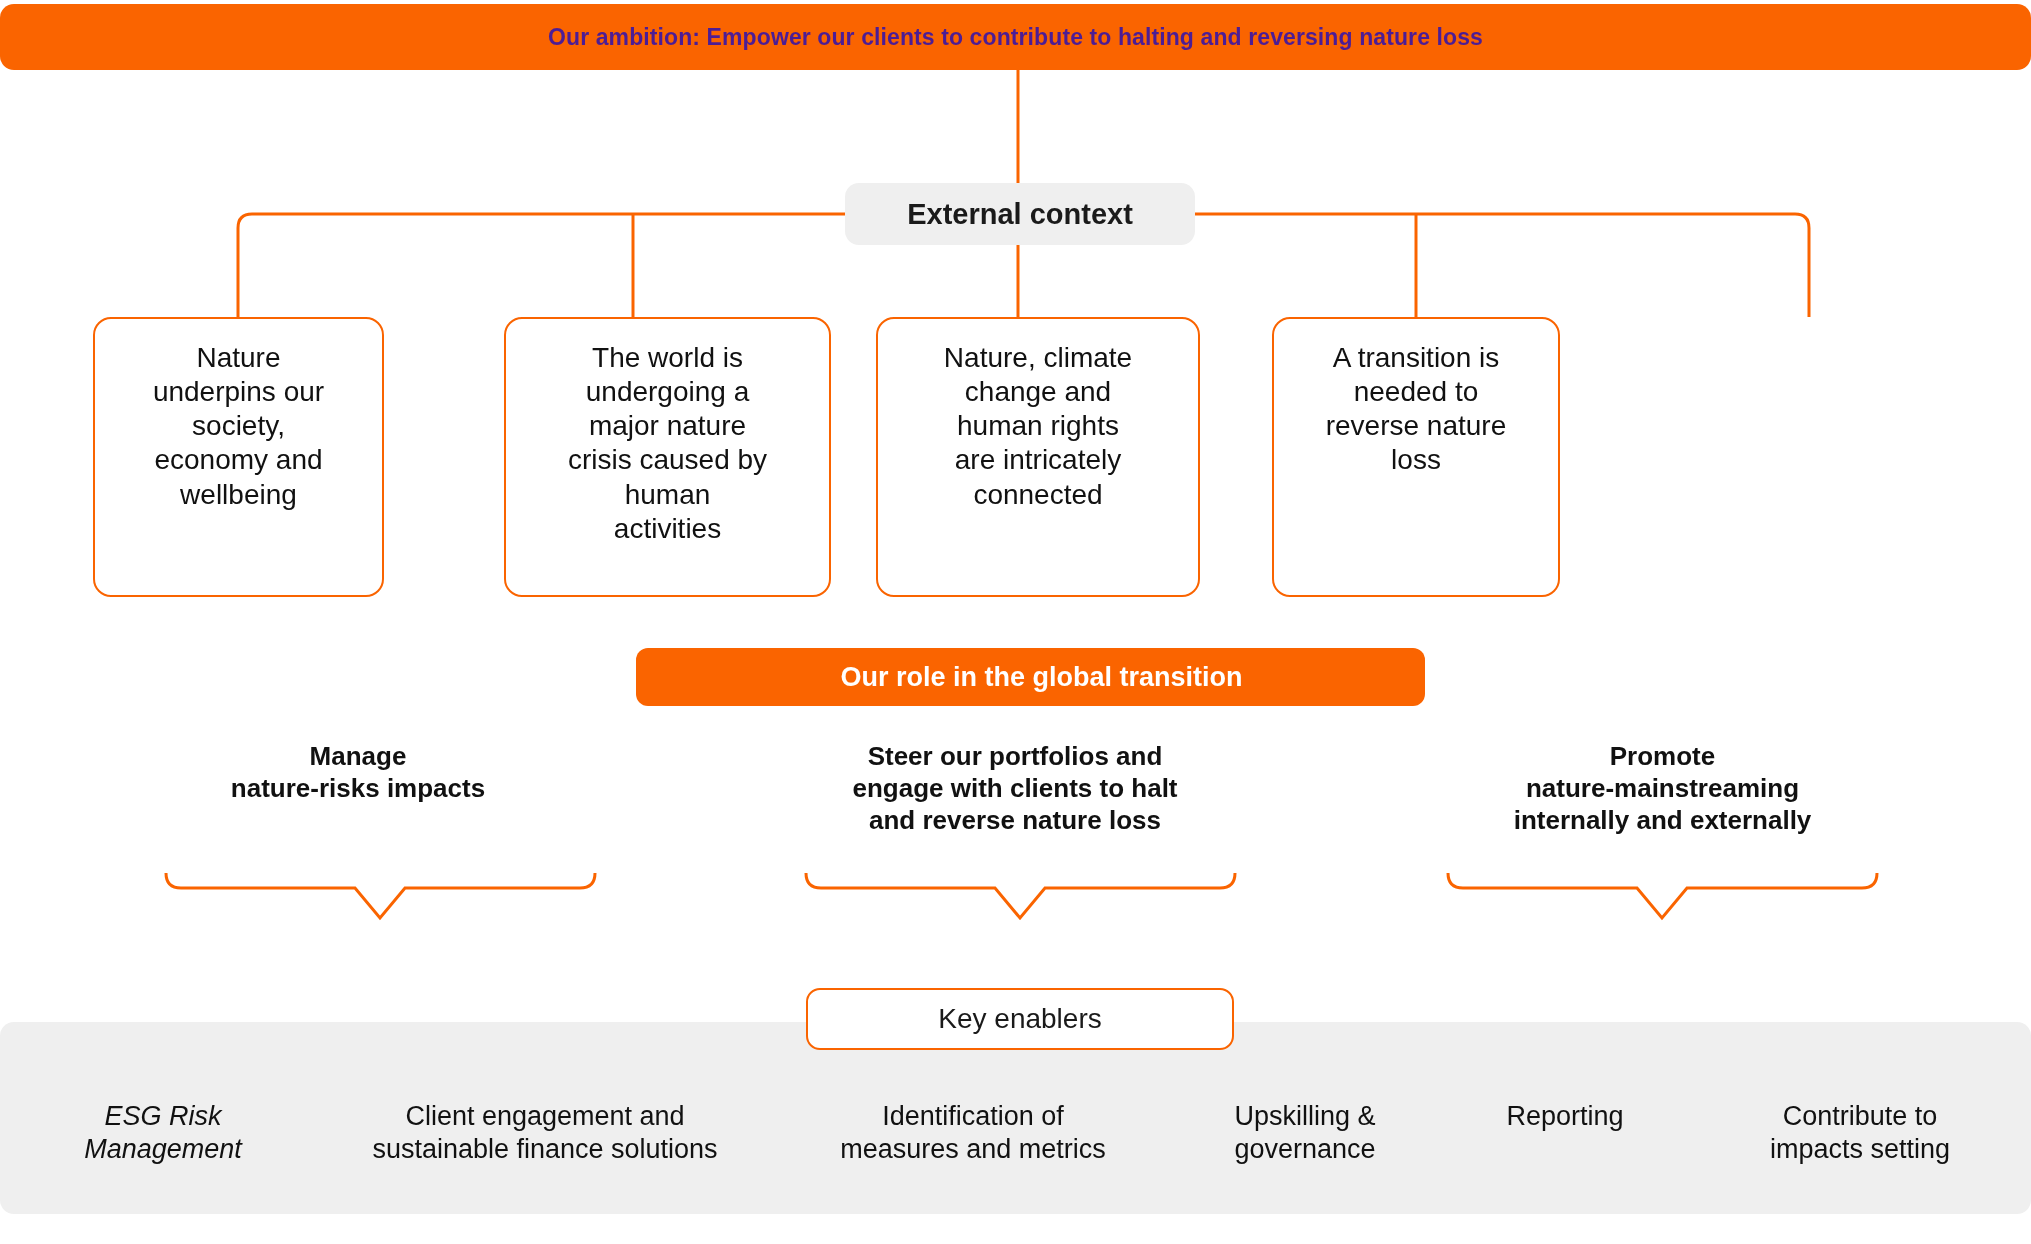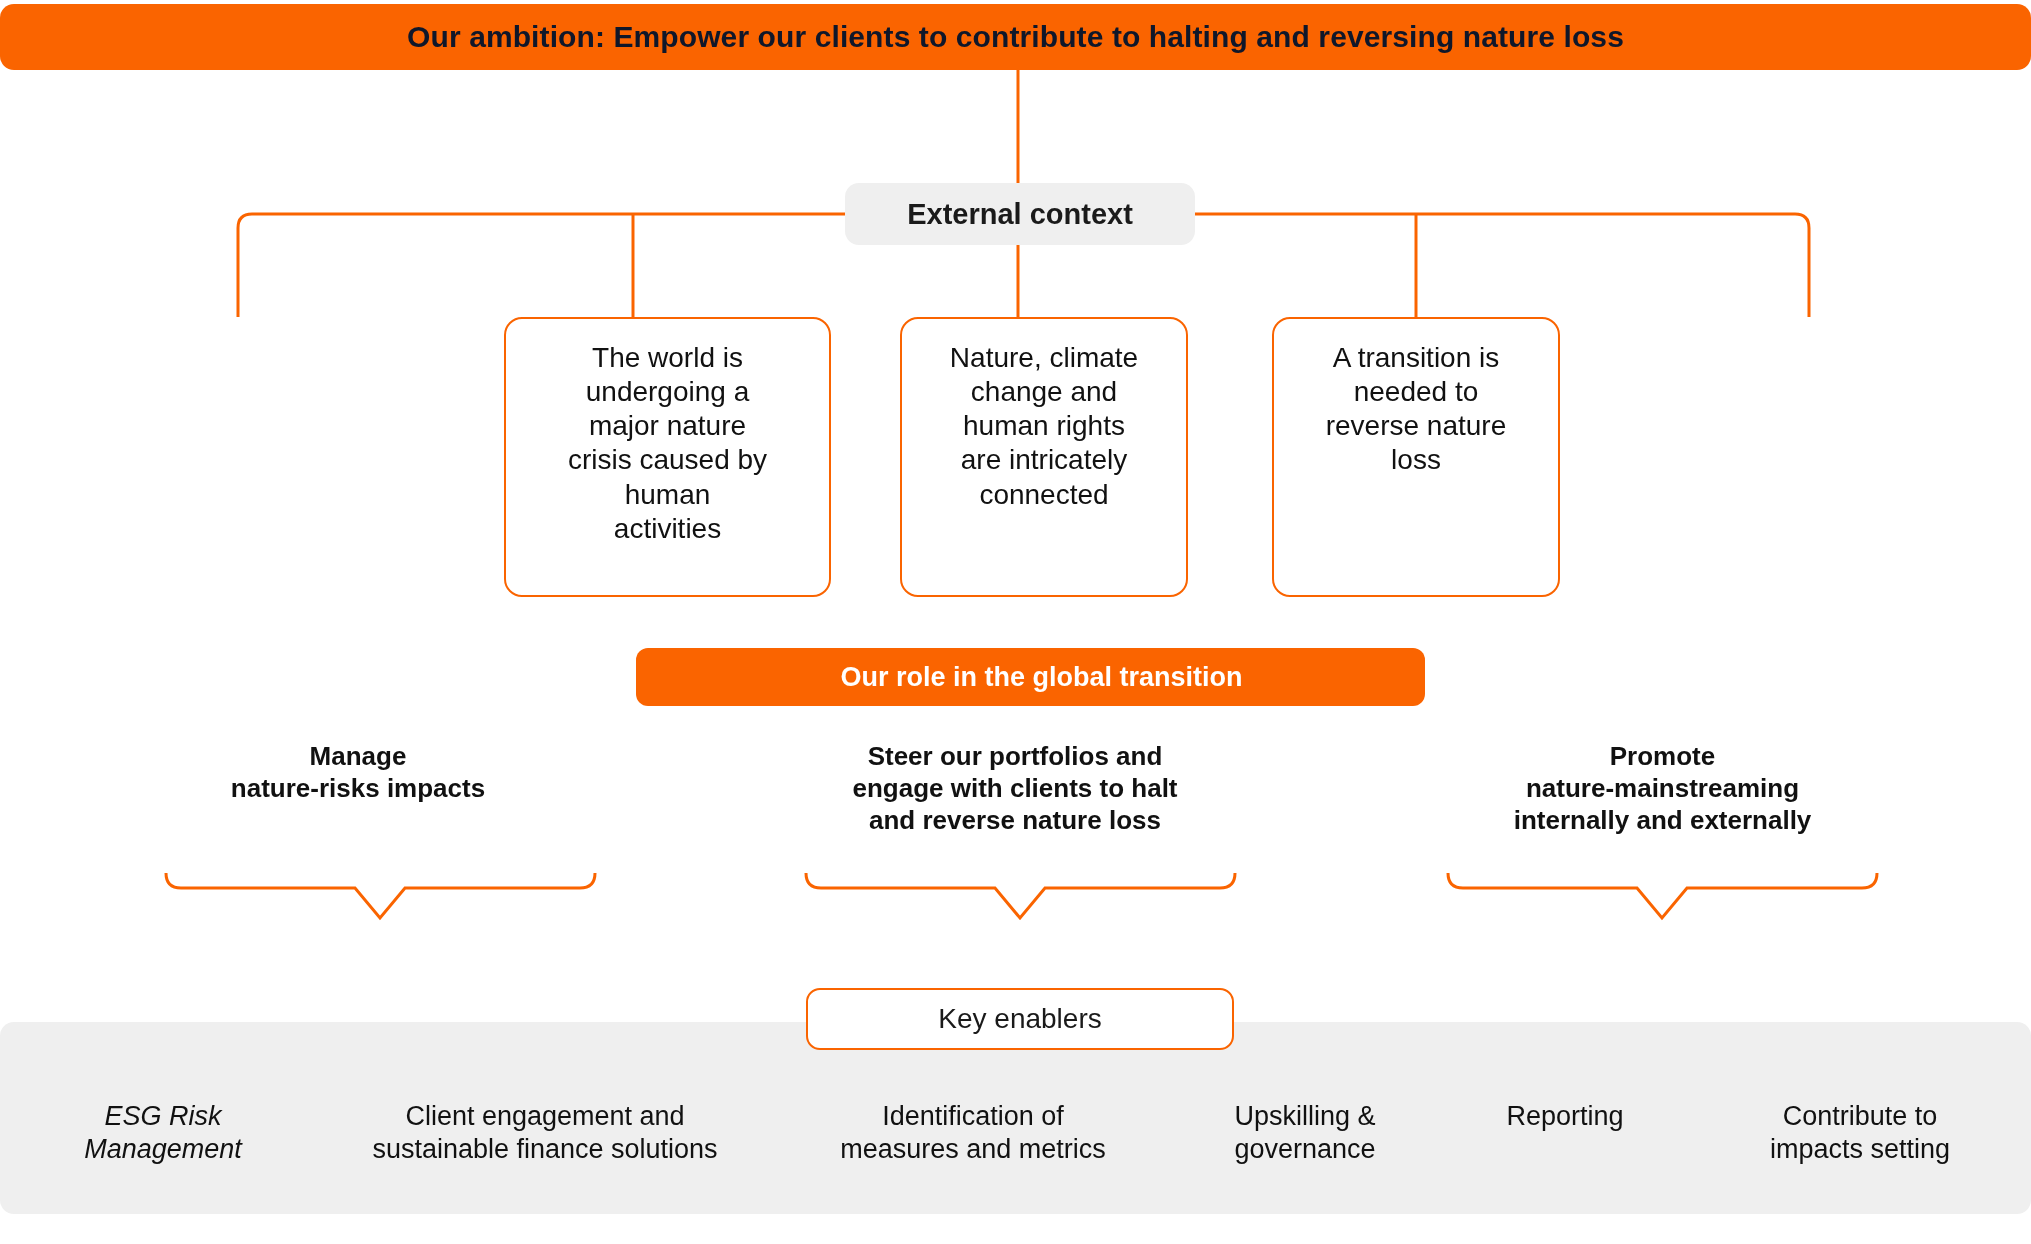--- a/index.html
+++ b/index.html
@@ -27,22 +27,22 @@
     width: 2031px;
     height: 66px;
     background: #FA6400;
     border-radius: 14px;
     display: flex;
     align-items: center;
     justify-content: center;
     box-sizing: border-box;
   }
   .ambition-banner .txt {
-    color: #0f172a;
-    font-size: 30px;
+    color: #4c1d95;
+    font-size: 23px;
     font-weight: bold;
     letter-spacing: 0.1px;
     text-align: center;
     white-space: nowrap;
   }
 
   
   #wires {
     position: absolute;
     left: 0;
@@ -88,21 +88,21 @@
   .ctx-box .txt {
     color: #111111;
     font-size: 28px;
     line-height: 1.22;
     text-align: center;
     white-space: pre-line;
     padding: 0 10px;
   }
   #ctx-0 { left: 93px;   width: 291px; }
   #ctx-1 { left: 482px;  width: 327px; margin-left: 22px; }
-  #ctx-2 { left: 876px;  width: 288px; margin-left: 24px; }
+  #ctx-2 { left: 876px;  width: 324px; }
   #ctx-3 { left: 1272px; width: 288px; }
   #ctx-4 { left: 1663px; width: 291px; }
 
   
   .role-band {
     position: absolute;
     left: 636px;
     top: 648px;
     width: 767px;
     height: 58px;
@@ -215,20 +215,27 @@
       <path d="M806 873 Q806 888 821 888 L995 888 L1020 918 L1045 888 L1220 888 Q1235 888 1235 873"></path>
 
       <path d="M1448 873 Q1448 888 1463 888 L1637 888 L1662 918 L1687 888 L1862 888 Q1877 888 1877 873"></path>
     </g>
   </svg>
 
   <div class="ext-context">
     <span class="txt">External context</span>
   </div>
 
+  <div class="ctx-box" id="ctx-0">
+    <span class="txt">Nature
+underpins our
+society,
+economy and
+wellbeing</span>
+  </div>
   <div class="ctx-box" id="ctx-1">
     <span class="txt">The world is
 undergoing a
 major nature
 crisis caused by
 human
 activities</span>
   </div>
   <div class="ctx-box" id="ctx-2">
     <span class="txt">Nature, climate

